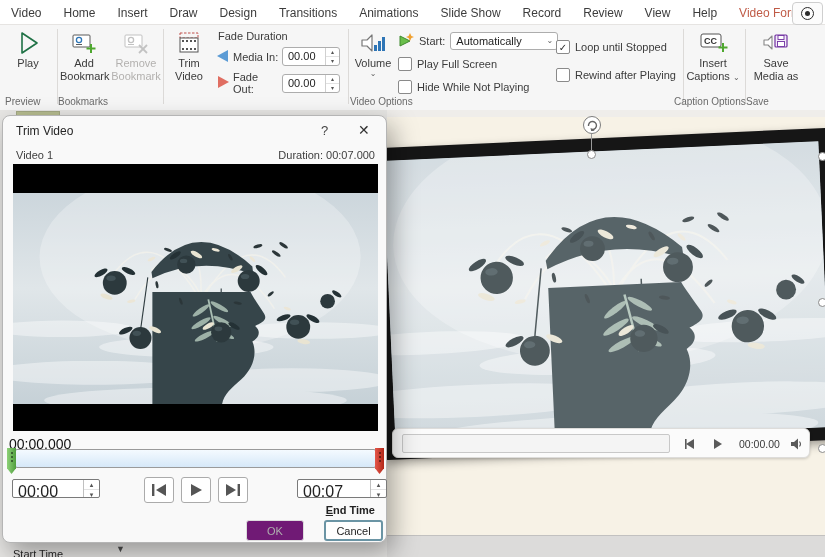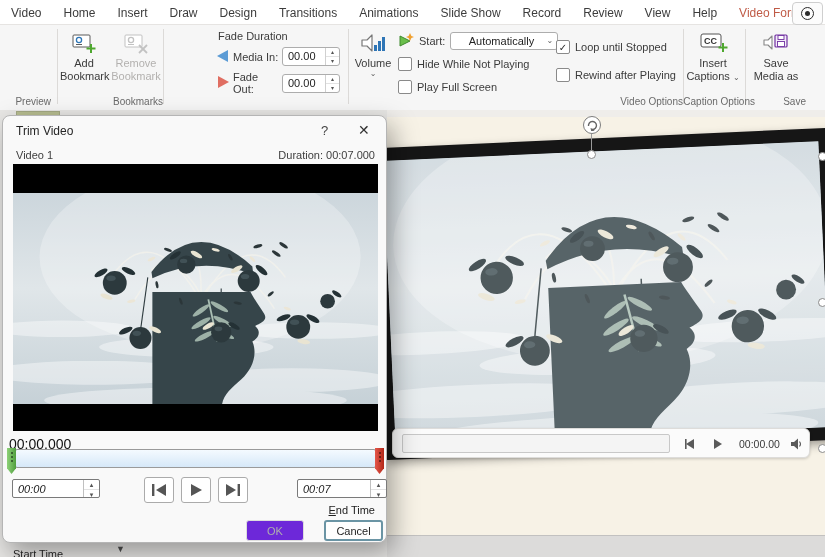--- a/index.html
+++ b/index.html
@@ -16,34 +16,34 @@
   #recordbtn{position:absolute;right:2px;top:2px;width:29px;height:21px;background:#fcfcfc;
     border:1px solid #cfcfcf;border-radius:4px;display:flex;align-items:center;justify-content:center;}
   #recordbtn .ring{width:11px;height:11px;border:1.7px solid #2b2b2b;border-radius:50%;
     display:flex;align-items:center;justify-content:center;}
   #recordbtn .dot{width:5px;height:5px;background:#2b2b2b;border-radius:50%;}
 
   
   #ribbon{position:absolute;left:0;top:25px;width:825px;height:85px;background:#f6f6f6;
     border-bottom:1px solid #d5d3d1;font-size:11px;color:#3b3b3b;}
   .rsep{position:absolute;top:4px;bottom:6px;width:1px;background:#dcdad8;}
-  .grp{position:absolute;top:71px;font-size:10px;color:#6a6a6a;text-align:right;}
+  .grp{position:absolute;top:71px;font-size:10px;color:#6a6a6a;text-align:left;}
   .bigbtn{position:absolute;top:3px;text-align:center;line-height:13px;cursor:default;}
   .bigbtn .ic{height:29px;display:flex;align-items:center;justify-content:center;}
   .bigbtn.disabled{color:#b3b1af;}
   .chev{font-size:8px;color:#5f5f5f;line-height:8px;}
   .fadepanel{position:absolute;left:216px;top:5px;width:134px;}
   .fadetitle{font-size:11px;color:#3b3b3b;margin-left:2px;}
   .faderow{display:flex;align-items:center;margin-top:5px;gap:3px;}
   .spinbox{display:flex;background:#fff;border:1px solid #adadad;border-radius:3px;height:17px;width:56px;overflow:hidden;}
   .spinbox .val{flex:1;font-size:11px;padding:2px 0 0 5px;color:#222;}
   .spincol{width:13px;border-left:1px solid #d0d0d0;display:flex;flex-direction:column;}
   .spincol span{flex:1;font-size:6px;color:#555;text-align:center;line-height:8px;}
   .spincol span:last-child{border-top:1px solid #e2e2e2;}
-  .vopt{position:absolute;left:398px;top:7px;text-align:center;}
+  .vopt{position:absolute;left:398px;top:7px;}
   .vrow{display:flex;align-items:center;gap:5px;height:18px;margin-bottom:5px;}
   .checkbox{width:12px;height:12px;border:1px solid #8a8a8a;background:#fff;border-radius:2px;
     display:flex;align-items:center;justify-content:center;font-size:10px;color:#2b2b2b;flex:none;}
   .dropdown{display:flex;align-items:center;background:#fff;border:1px solid #adadad;border-radius:3px;
     height:18px;width:108px;box-sizing:border-box;}
   .dropdown .val{flex:1;font-size:11px;padding-left:5px;color:#222;white-space:nowrap;}
   .dropdown .chev{padding-right:4px;}
   .vopt2{position:absolute;left:556px;top:13px;}
   .vopt2 .vrow{margin-bottom:10px;}
 
@@ -62,34 +62,34 @@
   #dlg-slider{position:absolute;left:4px;top:333px;width:377px;height:27px;}
   #trim-track{position:absolute;left:8px;right:8px;top:0;height:17px;border:1px solid #9a9a9a;border-radius:2px;
     background:linear-gradient(#f4faff,#d6e8f8);}
   .trimhandle{position:absolute;top:-1px;width:9px;height:26px;
     clip-path:polygon(0 0,100% 0,100% 78%,50% 100%,0 78%);}
   #trim-start{left:0;background:linear-gradient(90deg,#8ed178,#4f9e3e);}
   #trim-end{right:0;background:linear-gradient(90deg,#e4574a,#b22718);}
   .trimhandle i{position:absolute;left:3.5px;top:4px;width:2px;height:2px;background:rgba(0,0,0,.45);
     box-shadow:0 4px 0 rgba(0,0,0,.45),0 8px 0 rgba(0,0,0,.45);}
   .dspin{position:absolute;display:flex;background:#fff;border:1px solid #7a7a7a;border-radius:2px;height:19px;box-sizing:border-box;}
-  .dspin .val{flex:1;font-size:11px;padding:3px 0 0 5px;color:#222;font-style:italic;}
+  .dspin .val{flex:1;font-size:16px;padding:3px 0 0 5px;color:#222;}
   .dspin .spincol{width:15px;border-left:1px solid #c0c0c0;}
   .dspin .spincol span{font-size:7px;line-height:9px;}
   #spin-start{left:9px;top:363px;width:88px;}
   #spin-end{left:294px;top:363px;width:90px;}
   .framebtn{position:absolute;top:361px;width:30px;height:26px;background:#fff;border:1px solid #ababab;
     border-radius:3px;display:flex;align-items:center;justify-content:center;box-sizing:border-box;}
   #btn-prevframe{left:141px;} #btn-playframe{left:178px;} #btn-nextframe{left:215px;}
   .ulabel::first-letter{text-decoration:underline;}
   #lbl-start{position:absolute;left:10px;top:388px;color:#222;margin-top:44px;}
-  #lbl-end{position:absolute;right:11px;top:388px;color:#222;}
+  #lbl-end{position:absolute;right:11px;top:388px;color:#222;font-weight:bold;}
   .dlgbtn{position:absolute;top:404px;height:21px;border-radius:3px;font-size:11px;
     display:flex;align-items:center;justify-content:center;box-sizing:border-box;}
-  #btn-ok{left:243px;width:58px;background:#6d28d9;border:1px solid #ddd;color:#aeaeae;}
+  #btn-ok{left:243px;width:58px;background:#701a75;border:1px solid #ddd;color:#aeaeae;}
   #btn-cancel{left:321px;width:59px;background:#fefefe;border:2px solid #6a94a4;color:#1f1f1f;}
 
   
   #slidearea{position:absolute;left:387px;top:110px;width:438px;height:447px;background:#efedea;overflow:hidden;}
   #slidebg{position:absolute;left:0;top:7px;width:438px;height:418px;background:#f7f2e6;}
   #selline{position:absolute;left:2px;top:46px;width:436px;height:1px;background:#ababab;}
   #slidevideo{position:absolute;left:-8px;top:28px;width:456px;height:312px;background:#161616;
     transform:rotate(-2.6deg);border-radius:2px;box-shadow:0 4px 10px rgba(0,0,0,.35);}
   #slidevideo .inner{position:absolute;left:10px;right:10px;top:13px;bottom:13px;overflow:hidden;background:#cfd9df;}
   #slidevideo .inner svg{position:absolute;inset:0;width:100%;height:100%;}
@@ -231,20 +231,28 @@
     </div>
   </div>
 
   <div id="ribbon">
     <div class="rsep" style="left:57px"></div>
     <div class="rsep" style="left:163px"></div>
     <div class="rsep" style="left:348px"></div>
     <div class="rsep" style="left:683px"></div>
     <div class="rsep" style="left:745px"></div>
 
+    <div class="bigbtn" style="left:5px;width:46px">
+      <div class="ic">
+        <svg width="26" height="26">
+            <polygon points="7,3 22,13 7,23" fill="none" stroke="#1e7145" stroke-width="1.6" stroke-linejoin="round"></polygon>
+          </svg>
+      </div>
+      <div>Play</div>
+    </div>
     <div class="grp" style="left:5px;width:46px">Preview</div>
 
     <div class="bigbtn" style="left:60px;width:48px">
       <div class="ic">
         <svg width="28" height="26">
             <rect x="3" y="5" width="17" height="12" rx="1" fill="#fff" stroke="#5a5a5a"></rect>
             <circle cx="9" cy="10" r="2.6" fill="none" stroke="#2e75b6" stroke-width="1.3"></circle>
             <line x1="6" y1="14.5" x2="12" y2="14.5" stroke="#5a5a5a"></line>
             <line x1="21" y1="14" x2="21" y2="23" stroke="#4ea72e" stroke-width="2"></line>
             <line x1="16.5" y1="18.5" x2="25.5" y2="18.5" stroke="#4ea72e" stroke-width="2"></line>
@@ -261,20 +269,38 @@
             <line x1="6" y1="14.5" x2="12" y2="14.5" stroke="#c2c2c2"></line>
             <line x1="17" y1="15" x2="25" y2="23" stroke="#c2c2c2" stroke-width="1.8"></line>
             <line x1="25" y1="15" x2="17" y2="23" stroke="#c2c2c2" stroke-width="1.8"></line>
           </svg>
       </div>
       <div>Remove</div>
       <div>Bookmark</div>
     </div>
     <div class="grp" style="left:58px;width:105px">Bookmarks</div>
 
+    <div class="bigbtn" style="left:166px;width:46px">
+      <div class="ic">
+        <svg width="26" height="26">
+          <rect x="4" y="3" width="18" height="5" fill="none" stroke="#c0504d" stroke-dasharray="2.5,1.5"></rect>
+          <rect x="4" y="8" width="18" height="14" fill="#fff" stroke="#555"></rect>
+          <rect x="6" y="10" width="2" height="2" fill="#555"></rect>
+            <rect x="10" y="10" width="2" height="2" fill="#555"></rect>
+            <rect x="14" y="10" width="2" height="2" fill="#555"></rect>
+            <rect x="18" y="10" width="2" height="2" fill="#555"></rect>
+          <rect x="6" y="18" width="2" height="2" fill="#555"></rect>
+            <rect x="10" y="18" width="2" height="2" fill="#555"></rect>
+            <rect x="14" y="18" width="2" height="2" fill="#555"></rect>
+            <rect x="18" y="18" width="2" height="2" fill="#555"></rect>
+        </svg>
+      </div>
+      <div>Trim</div>
+      <div>Video</div>
+    </div>
     <div class="fadepanel">
       <div class="fadetitle">Fade Duration</div>
       <div class="faderow">
         <span><svg width="14" height="14">
               <polygon points="12,1 12,13 1,7" fill="#5b9bd5"></polygon>
             </svg></span>
         <span style="width:46px">Media In:</span>
         <span class="spinbox">
           <span class="val">00.00</span>
           <span class="spincol">
@@ -317,25 +343,25 @@
               <polygon points="12,1 13.4,4 16,5 13.4,6 12,9 10.6,6 8,5 10.6,4" fill="#f0a030"></polygon>
             </svg></span>
         <span>Start:</span>
         <span class="dropdown">
           <span class="val">Automatically</span>
           <span class="chev">⌄</span>
         </span>
       </div>
       <div class="vrow">
         <span class="checkbox"></span>
-        <span>Hide While Not Playing</span>
+        <span>Play Full Screen</span>
       </div>
       <div class="vrow">
         <span class="checkbox"></span>
-        <span>Play Full Screen</span>
+        <span>Hide While Not Playing</span>
       </div>
     </div>
     <div class="vopt2">
       <div class="vrow">
         <span class="checkbox">
             <span>✓</span>
           </span>
         <span>Loop until Stopped</span>
       </div>
       <div class="vrow">

